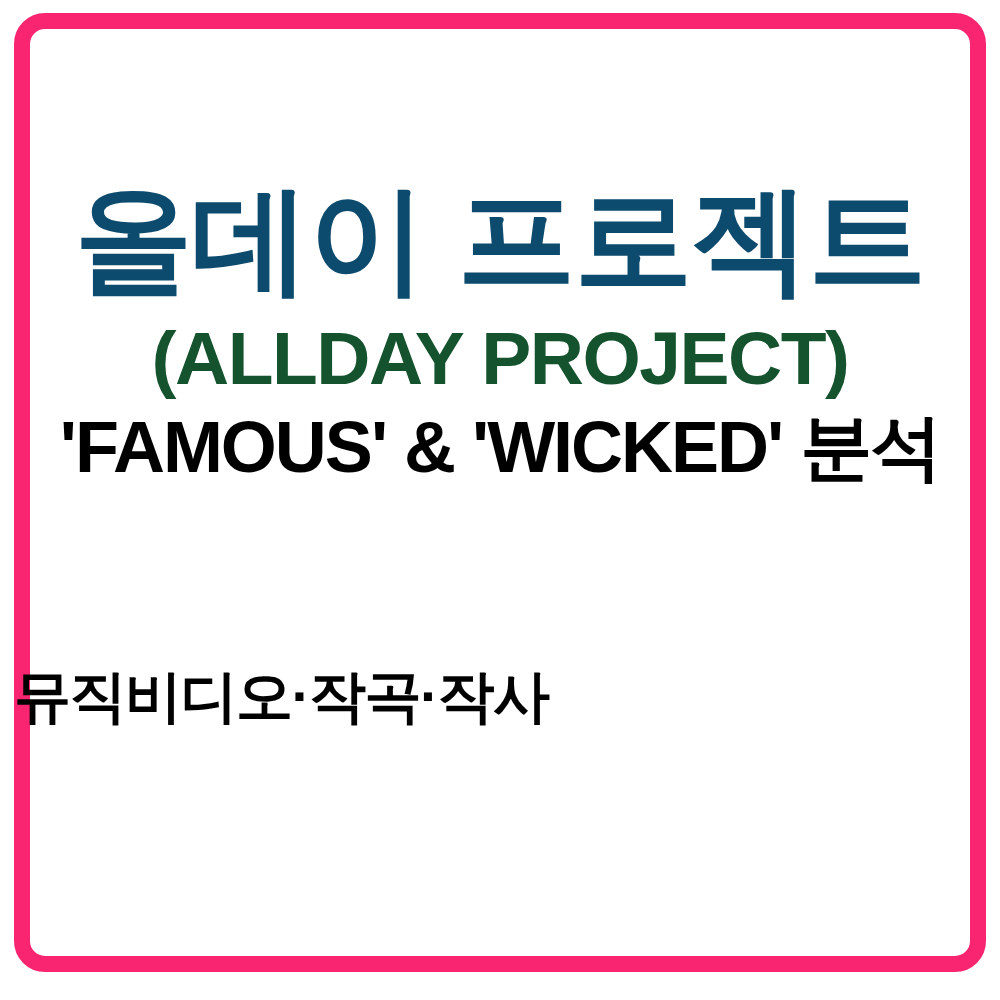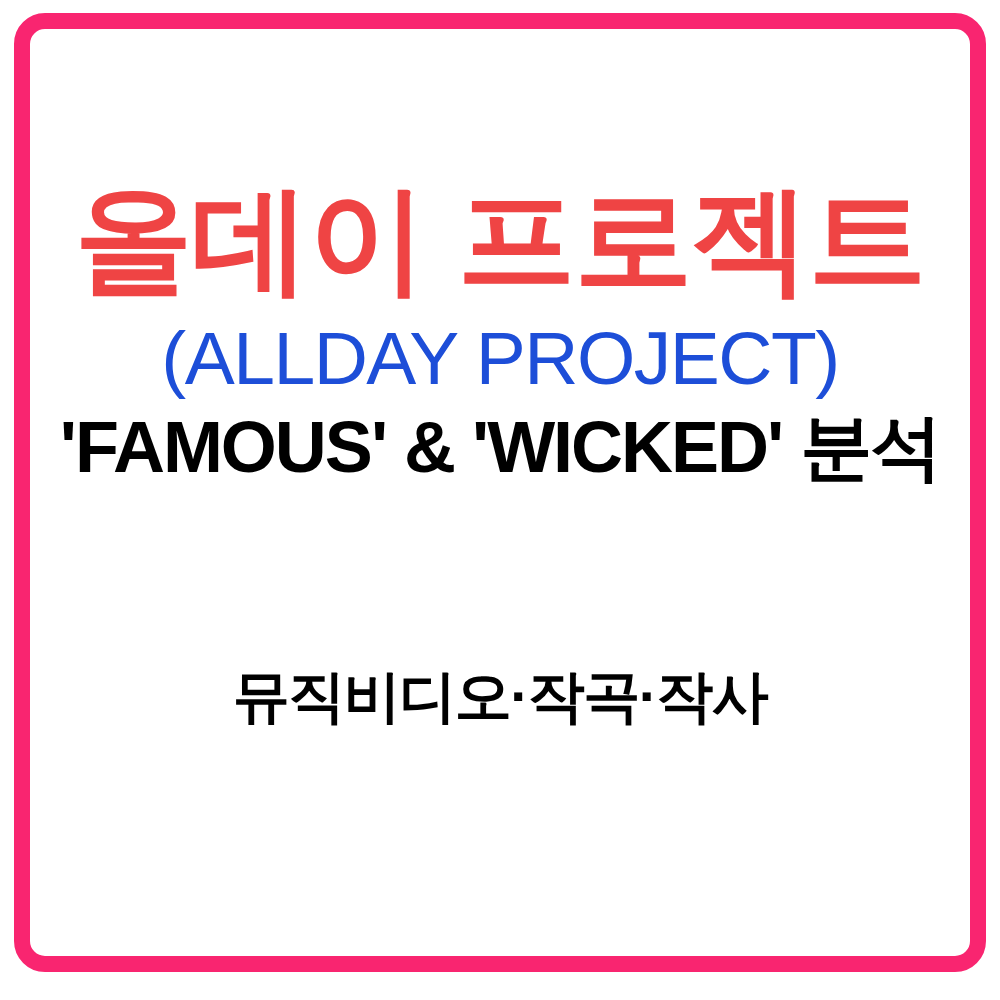--- a/index.html
+++ b/index.html
@@ -51,33 +51,33 @@
     right: 0;
     top: 158px;
     text-align: center;
   }
 
   .title-main {
     display: block;
     font-size: 118px;
     font-weight: 700;
     line-height: 1.16;
-    color: #ef4444;
+    color: #0c4a6e;
     letter-spacing: -1px;
     white-space: nowrap;
     margin: 0;
     text-align: center;
   }
 
   .title-en {
     display: block;
     font-size: 75px;
-    font-weight: 400;
+    font-weight: 700;
     line-height: 1.18;
-    color: #1d4ed8;
+    color: #14532d;
     letter-spacing: -1.5px;
     white-space: nowrap;
     margin: 0;
     margin-top: 6px;
   }
 
   .title-songs {
     display: block;
     font-size: 72px;
     font-weight: 700;
@@ -88,21 +88,20 @@
     margin: 0;
     margin-top: 2px;
   }
 
   
   .desc-block {
     position: absolute;
     left: 0;
     right: 0;
     top: 640px;
-    text-align: center;
   }
 
   .desc-line {
     display: block;
     font-size: 57px;
     font-weight: 700;
     line-height: 1.52;
     color: #000000;
     letter-spacing: -1.5px;
     white-space: nowrap;

